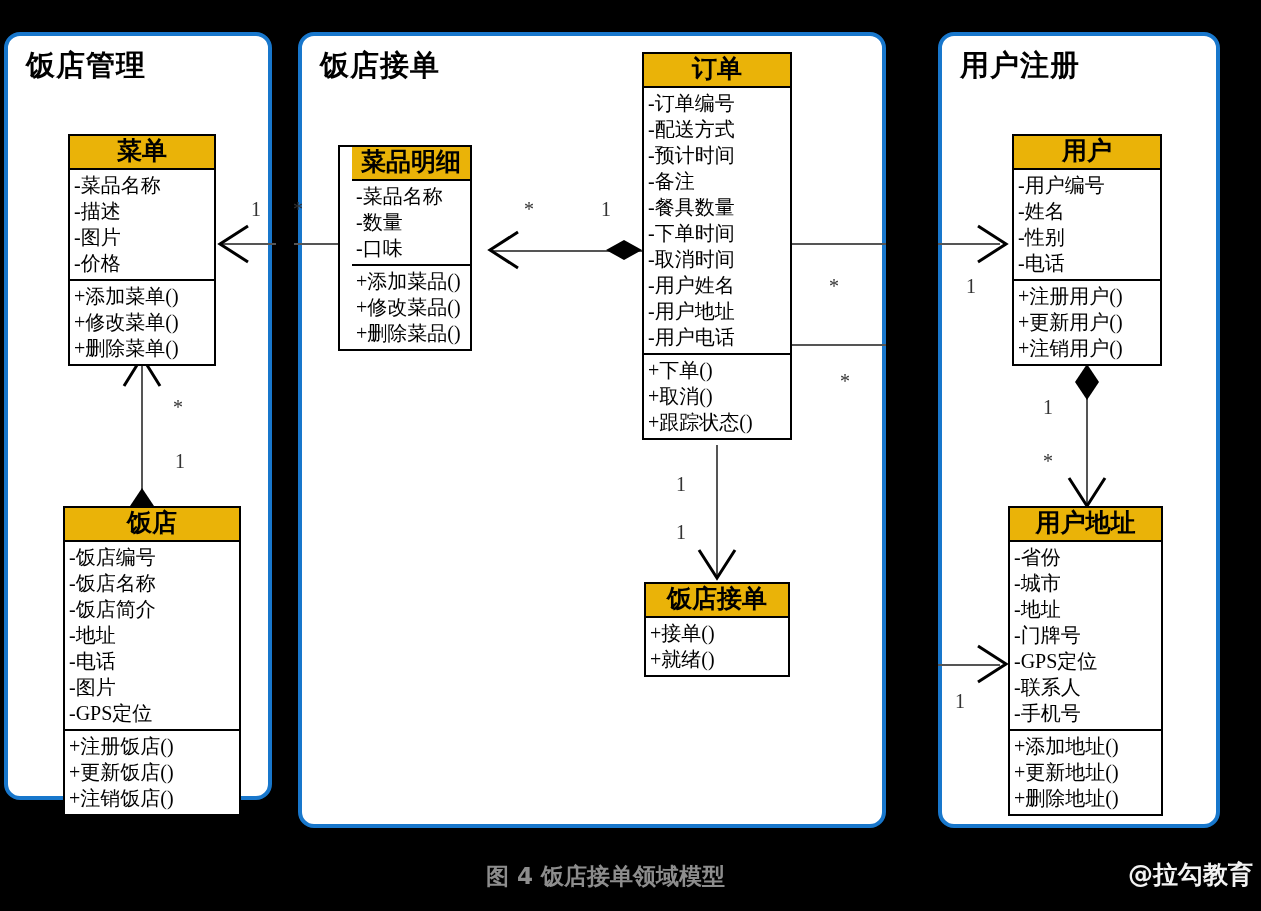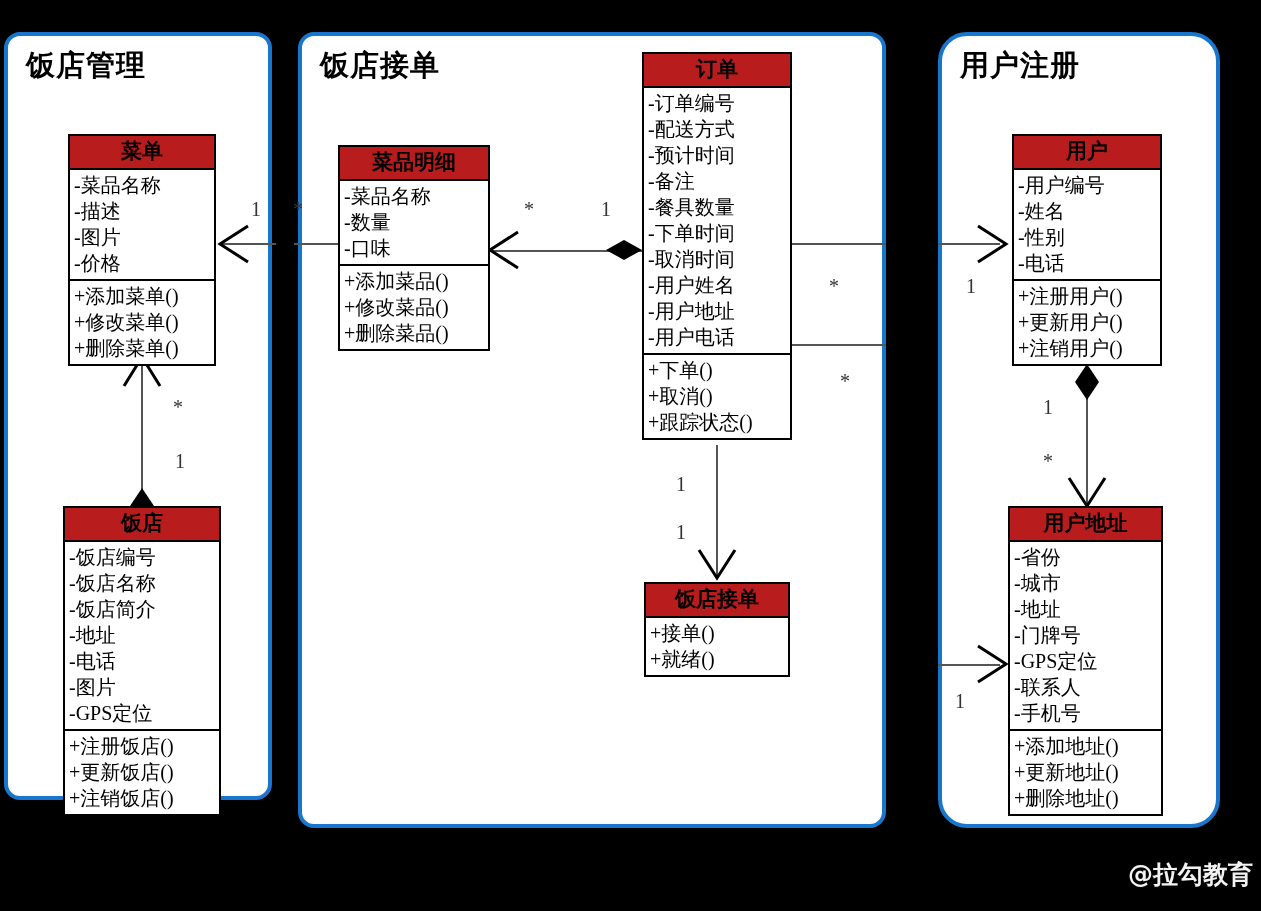--- a/index.html
+++ b/index.html
@@ -38,25 +38,25 @@
 
   
   .uml {
     position: absolute;
     box-sizing: border-box;
     border: 2px solid #000000;
     background: #ffffff;
     z-index: 5;
   }
   .uml-header {
-    background: #b91c1c;
+    background: #eab308;
     border-bottom: 2px solid #000000;
     text-align: center;
     font-weight: 700;
-    font-size: 21px;
+    font-size: 25px;
     line-height: 30px;
     height: 32px;
     color: #000000;
     white-space: nowrap;
   }
   .uml-section {
     padding: 2px 0 3px 4px;
   }
   .uml-section + .uml-section {
     border-top: 2px solid #000000;
@@ -127,21 +127,21 @@
 <div id="stage">
 
   <div class="panel" style="left:4px; top:32px; width:268px; height:768px;">
     <div class="panel-title">饭店管理</div>
   </div>
 
   <div class="panel" style="left:298px; top:32px; width:588px; height:796px;">
     <div class="panel-title">饭店接单</div>
   </div>
 
-  <div class="panel" style="left:938px; top:32px; width:282px; height:796px;border-radius:29px;">
+  <div class="panel" style="left:938px; top:32px; width:282px; height:796px;">
     <div class="panel-title">用户注册</div>
   </div>
 
   <div class="hline" style="left:222px; top:243px; width:116px;"></div>
 
   <div class="hline" style="left:492px; top:250px; width:152px;"></div>
 
   <div class="vline" style="left:141px; top:356px; width:2px; height:152px;"></div>
 
   <div class="vline" style="left:716px; top:445px; width:2px; height:132px;"></div>
@@ -205,39 +205,39 @@
       <div class="uml-row">-图片</div>
       <div class="uml-row">-价格</div>
     </div>
     <div class="uml-section">
       <div class="uml-row">+添加菜单()</div>
       <div class="uml-row">+修改菜单()</div>
       <div class="uml-row">+删除菜单()</div>
     </div>
   </div>
 
-  <div class="uml" style="left:63px; top:506px; width:158px;">
+  <div class="uml" style="left:63px; top:506px; width:178px;">
     <div class="uml-header">饭店</div>
     <div class="uml-section">
       <div class="uml-row">-饭店编号</div>
       <div class="uml-row">-饭店名称</div>
       <div class="uml-row">-饭店简介</div>
       <div class="uml-row">-地址</div>
       <div class="uml-row">-电话</div>
       <div class="uml-row">-图片</div>
       <div class="uml-row">-GPS定位</div>
     </div>
     <div class="uml-section">
       <div class="uml-row">+注册饭店()</div>
       <div class="uml-row">+更新饭店()</div>
       <div class="uml-row">+注销饭店()</div>
     </div>
   </div>
 
-  <div class="uml" style="left:338px; top:145px; width:152px;">
+  <div class="uml" style="left:338px; top:145px; width:134px;padding-left:12px;">
     <div class="uml-header">菜品明细</div>
     <div class="uml-section">
       <div class="uml-row">-菜品名称</div>
       <div class="uml-row">-数量</div>
       <div class="uml-row">-口味</div>
     </div>
     <div class="uml-section">
       <div class="uml-row">+添加菜品()</div>
       <div class="uml-row">+修改菜品()</div>
       <div class="uml-row">+删除菜品()</div>
@@ -299,15 +299,16 @@
       <div class="uml-row">-联系人</div>
       <div class="uml-row">-手机号</div>
     </div>
     <div class="uml-section">
       <div class="uml-row">+添加地址()</div>
       <div class="uml-row">+更新地址()</div>
       <div class="uml-row">+删除地址()</div>
     </div>
   </div>
 
+  <div class="caption" style="left:486px; top:861px;">图 4 饭店接单领域模型</div>
   <div class="watermark" style="left:1088px; top:858px;">@拉勾教育</div>
 
 </div>
 
 </body></html>

